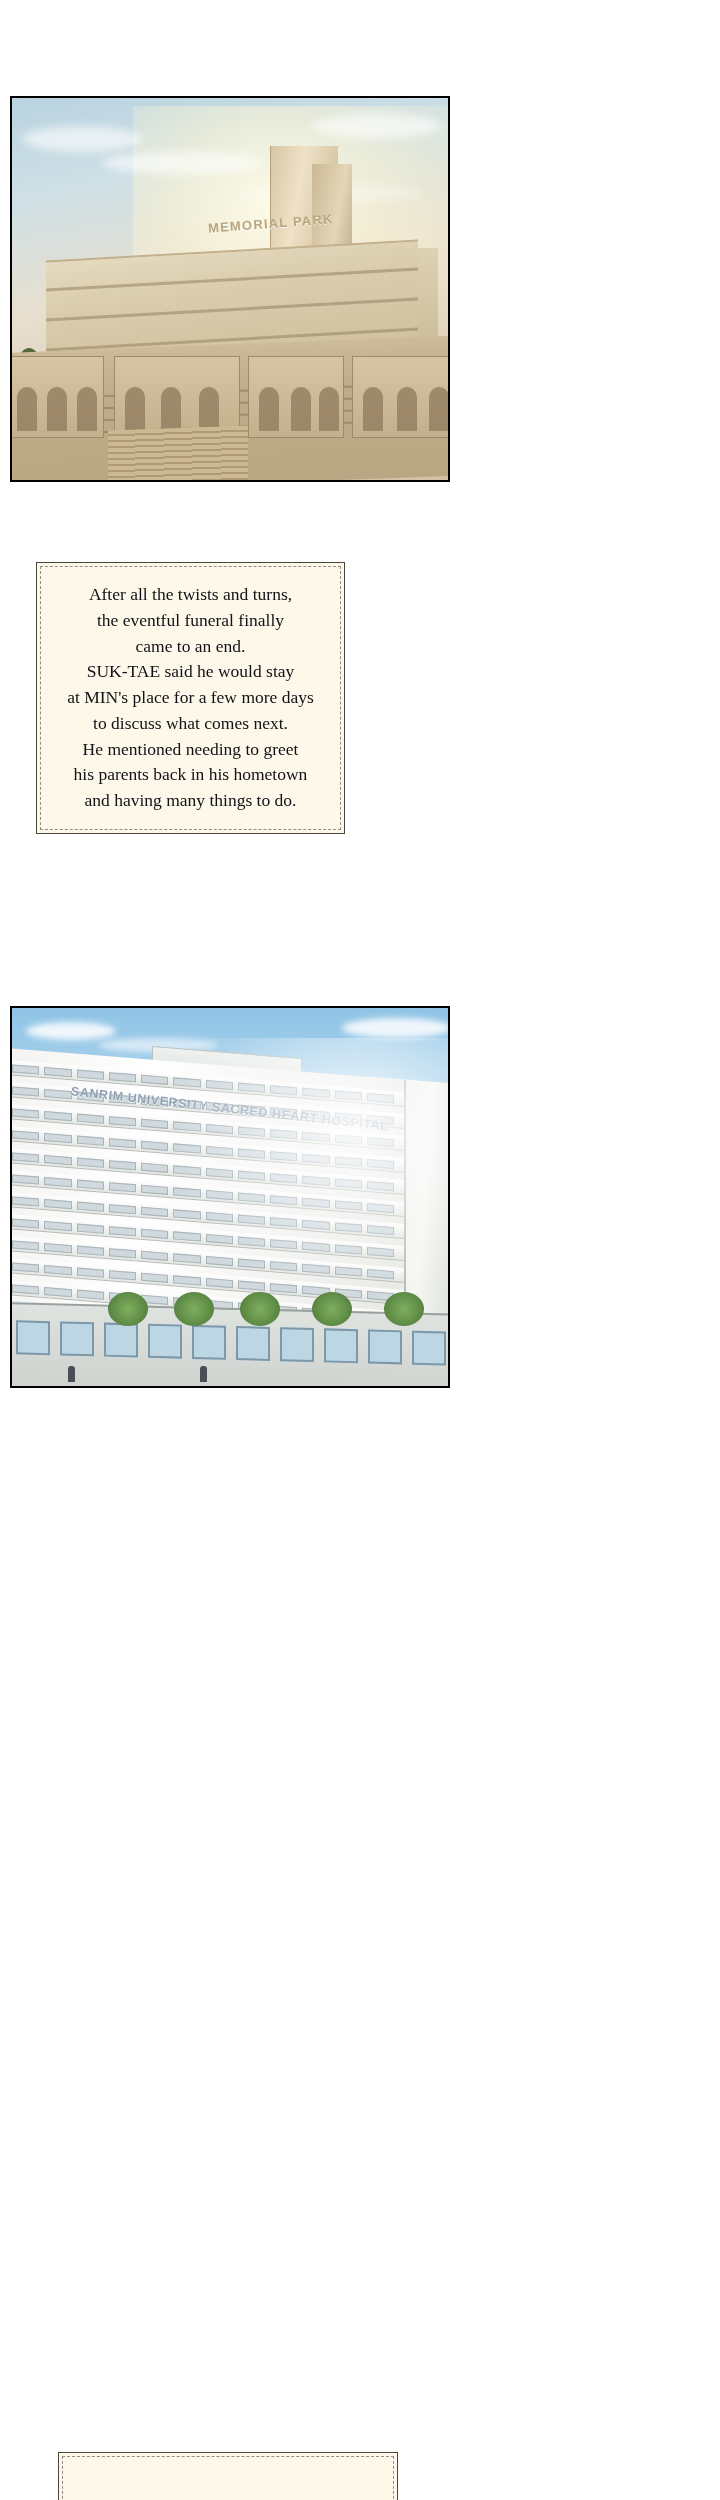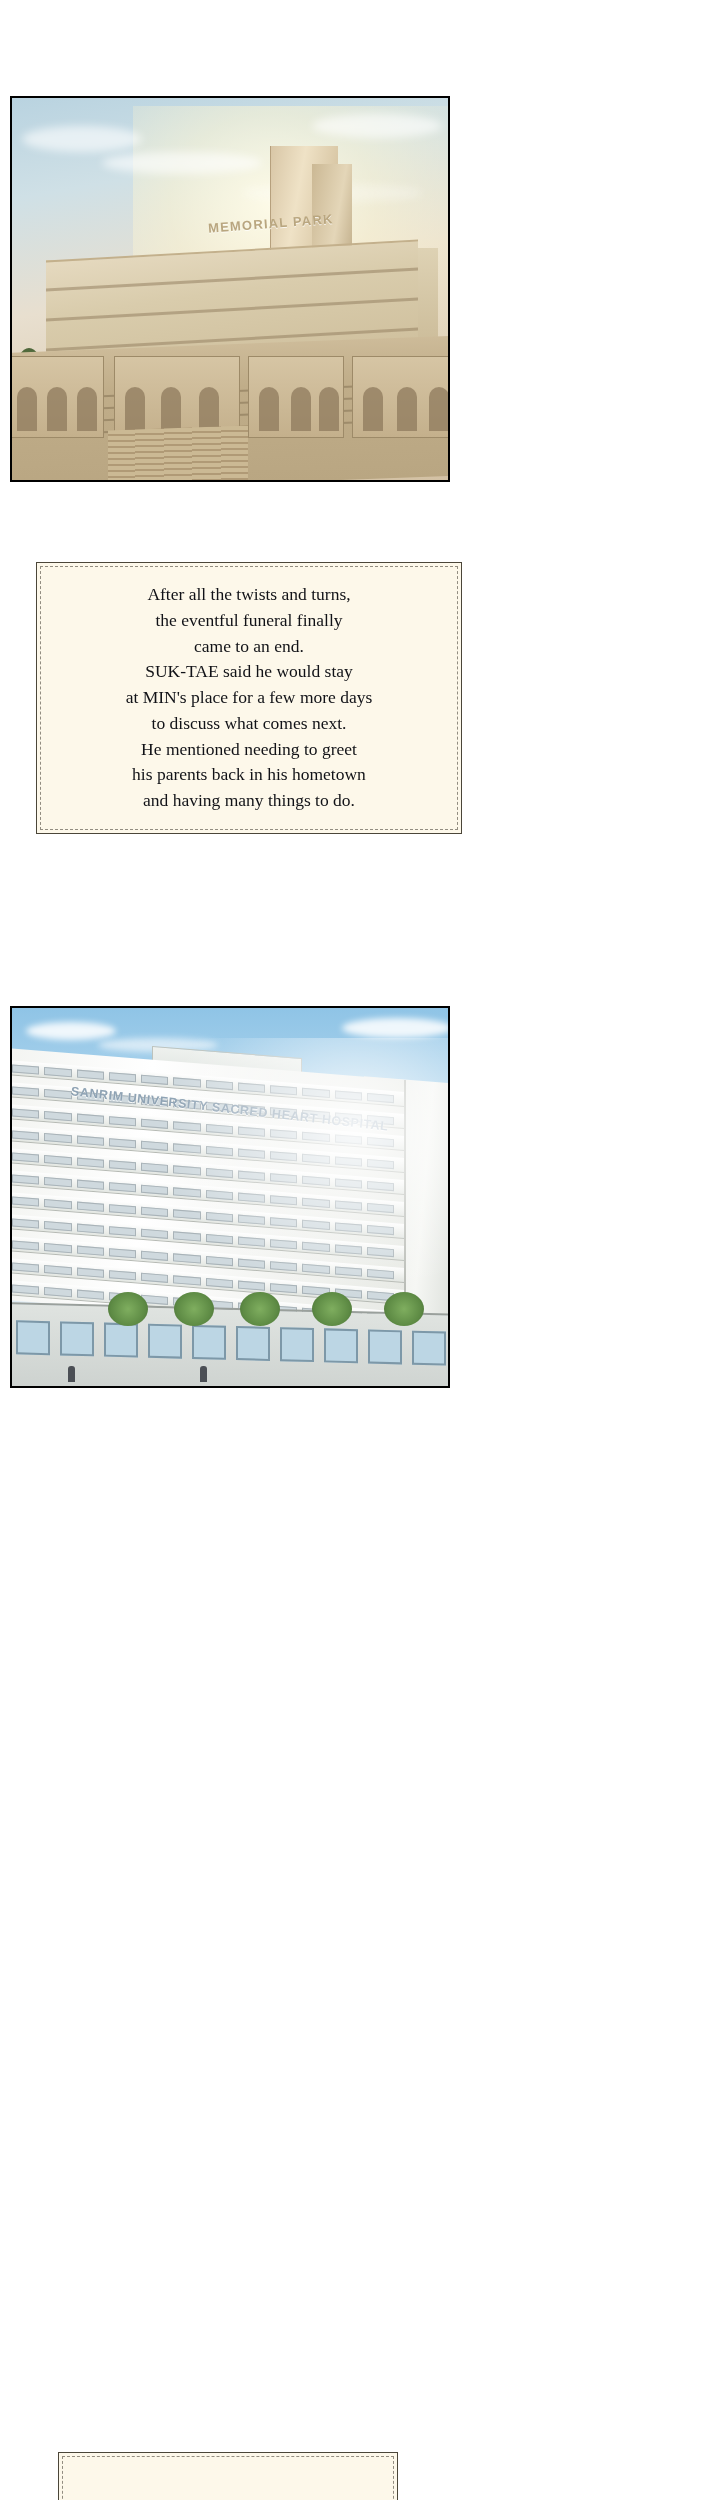--- a/index.html
+++ b/index.html
@@ -136,21 +136,21 @@
     border: 1px dashed rgba(60,55,44,0.55);
     pointer-events: none;
   }
   .caption-text {
     font-family: "Liberation Serif", serif;
     font-size: 17.5px;
     line-height: 1.47;
     white-space: pre-line;
     color: #111217;
   }
-  #caption-funeral { left: 36px; top: 562px; width: 426px; height: 272px; }
+  #caption-funeral { left: 36px; top: 562px; width: 309px; height: 272px; }
   #caption-soonyi  { left: 58px; top: 2452px; width: 340px; height: 200px; }
 
   
   #panel-hospital {
     left: 10px; top: 1006px; width: 440px; height: 382px;
     background: linear-gradient(180deg, #8fc4e6 0%, #b6d9ef 30%, #dceaf4 62%, #e9f1f6 100%);
   }
   .hosp-sky-cloud {
     position: absolute;
     background: rgba(255,255,255,0.85);

